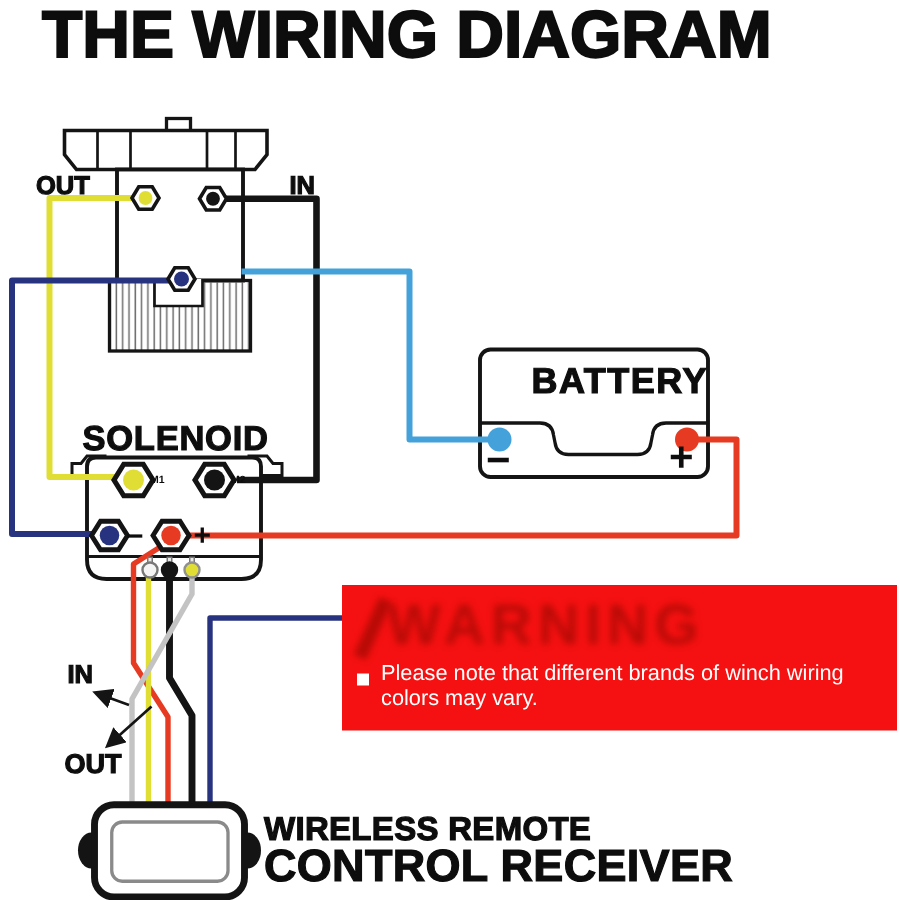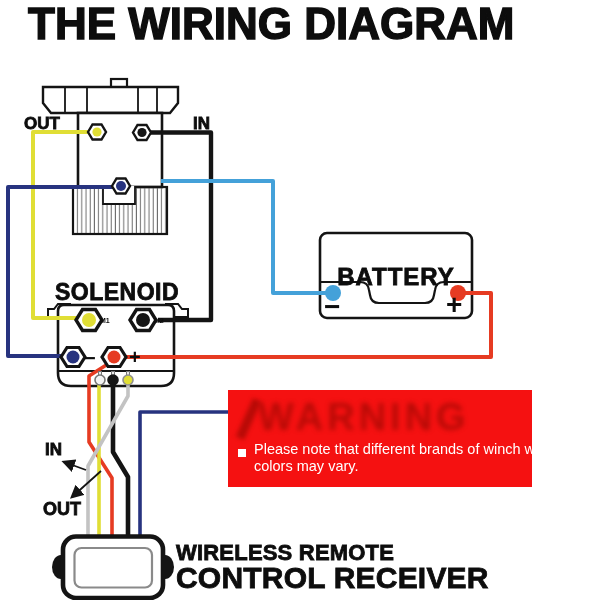--- a/index.html
+++ b/index.html
@@ -6,32 +6,32 @@
   #stage{position:relative;width:600px;height:600px;background:#ffffff;overflow:hidden;
          font-family:"Liberation Sans",sans-serif;color:#0d0d0d;}
   #diagram-svg{position:absolute;left:0;top:0;z-index:1;}
   .lbl{position:absolute;z-index:3;font-weight:700;white-space:nowrap;line-height:1;}
   .heavy{-webkit-text-stroke:0.8px #0d0d0d;}
   #title{left:28px;top:2px;font-size:44px;font-weight:900;-webkit-text-stroke:1.4px #0d0d0d;letter-spacing:0px;}
   #motor-out{left:24px;top:115px;font-size:17px;}
   #motor-in{left:193px;top:115px;font-size:17px;}
   #motor-name{left:34px;top:151px;font-size:22px;letter-spacing:.5px;}
   #solenoid-name{left:55px;top:281px;font-size:23px;letter-spacing:.5px;}
-  #battery-name{left:320px;top:243px;width:152px;text-align:center;font-size:24px;letter-spacing:1px;margin-top:22px;}
+  #battery-name{left:320px;top:243px;width:152px;text-align:right;font-size:24px;letter-spacing:1px;}
   #m1-lbl{left:100px;top:317px;font-size:7px;}
   #m2-lbl{left:154px;top:317px;font-size:7px;}
   #bat-minus{left:324px;top:293px;font-size:28px;font-weight:900;}
   #bat-plus{left:446px;top:291px;font-size:28px;font-weight:900;}
   #sol-minus{left:84px;top:348px;font-size:20px;font-weight:900;}
   #sol-plus{left:129px;top:347px;font-size:20px;font-weight:900;}
   #in-bottom{left:45px;top:441px;font-size:17px;}
   #out-bottom{left:43px;top:500px;font-size:18px;}
   #rx-line1{left:176px;top:542px;font-size:22px;letter-spacing:.2px;}
   #rx-line2{left:176px;top:563px;font-size:30px;letter-spacing:.2px;}
-  #warning-box{position:absolute;left:228px;top:390px;width:304px;height:97px;z-index:2;
+  #warning-box{position:absolute;left:228px;top:390px;width:370px;height:97px;z-index:2;
                background:var(--warning-box,#f21212);}
   #warning-watermark{position:absolute;left:30px;top:6px;font-size:38px;font-weight:900;
                color:var(--warning-text,#b50b06);letter-spacing:4px;opacity:.85;filter:blur(2.5px);}
   #warning-slash{position:absolute;left:16px;top:8px;width:9px;height:42px;
                background:var(--warning-text,#b50b06);transform:rotate(24deg);opacity:.85;filter:blur(2px);}
   #note-bullet{position:absolute;left:10px;top:59px;width:8px;height:8px;background:#fff;}
   #note-text{position:absolute;left:26px;top:51px;width:348px;font-size:14.5px;font-weight:400;
                color:var(--note-text,#fff);line-height:17px;white-space:normal;}
 </style>
 </head>

